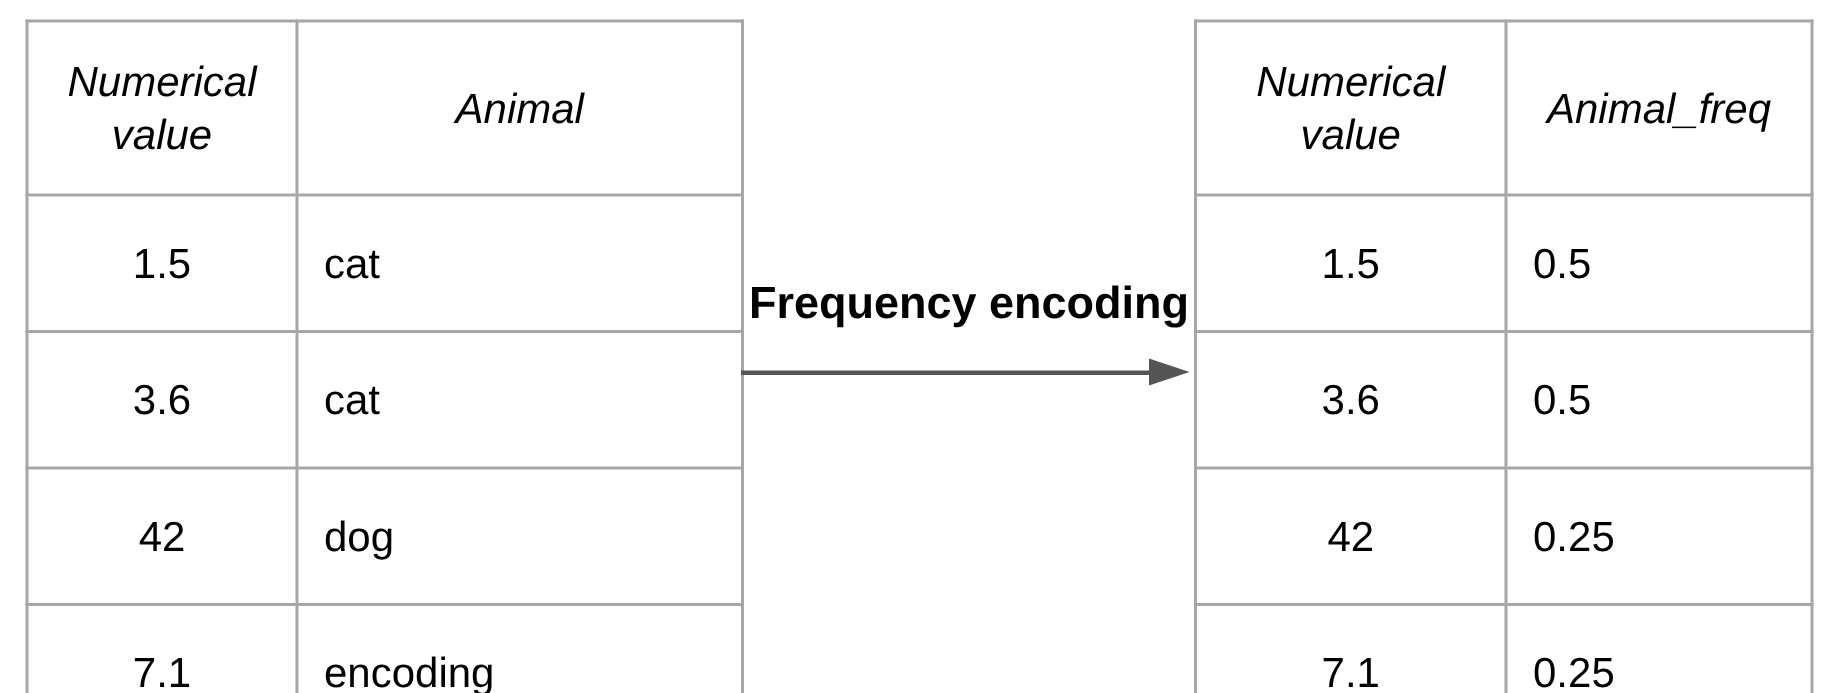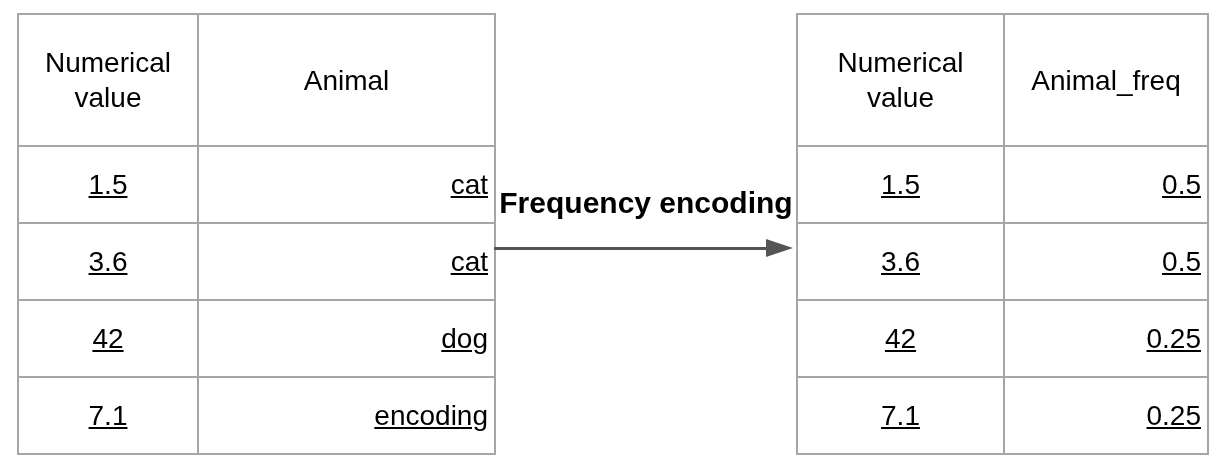--- a/index.html
+++ b/index.html
@@ -31,24 +31,24 @@
     line-height: 1.25;
     color: var(--text);
   }
   table.tbl td {
     border: 2px solid var(--border);
     vertical-align: middle;
     overflow: hidden;
   }
   table.left-tbl { left: 17px; top: 13px; width: 477px; }
   table.right-tbl { left: 796px; top: 13px; width: 411px; }
-  tr.hdr-row { height: 132px; }
-  tr.data-row { height: 77px; text-decoration: underline; }
+  tr.hdr-row { height: 116px; font-style: italic; }
+  tr.data-row { height: 91px; }
   td.center-cell { text-align: center; padding: 0 9px; }
-  td.left-cell { text-align: right; padding: 0 6px 0 17px; }
+  td.left-cell { text-align: left; padding: 0 6px 0 17px; }
 
   .transform {
     position: absolute;
     left: 494px;
     top: 186px;
     width: 300px;
     height: 80px;
   }
   .transform-label {
     position: absolute;

